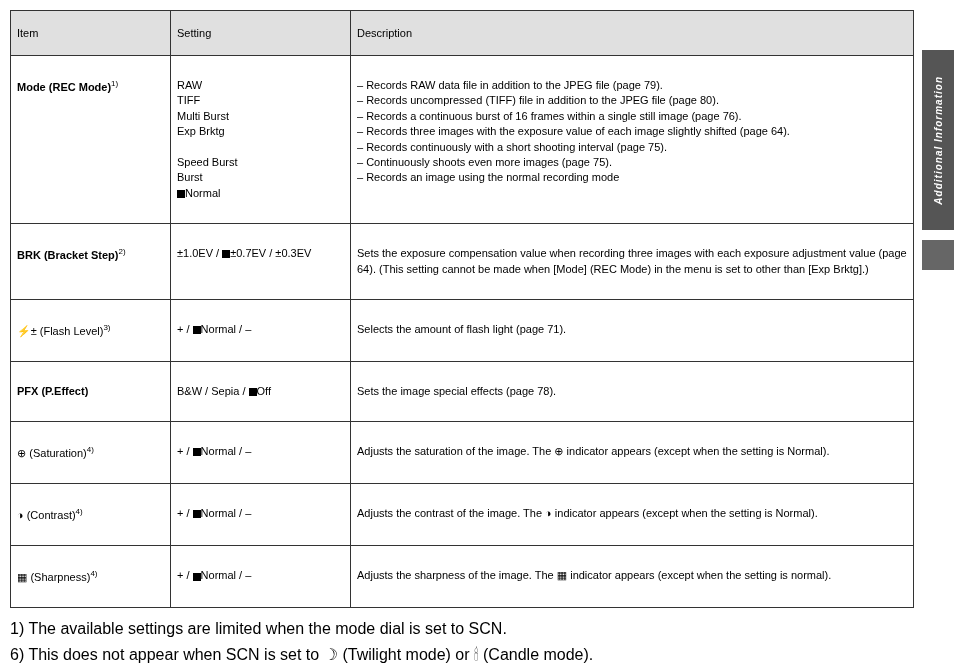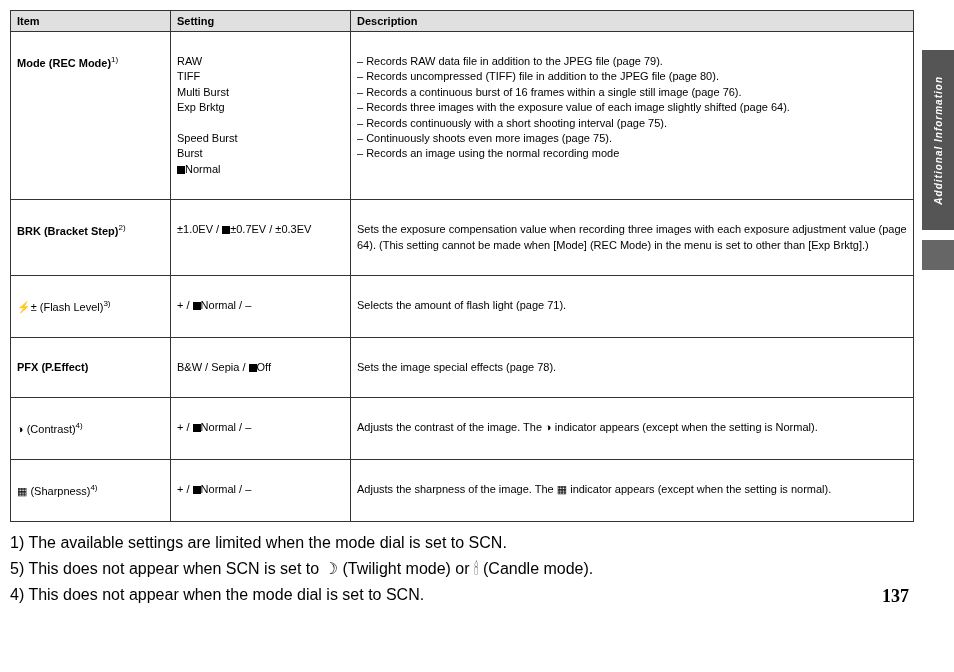--- a/index.html
+++ b/index.html
@@ -16,23 +16,23 @@
       position: relative;
     }
     table {
       width: 100%;
       border-collapse: collapse;
       border: 1px solid #333;
     }
     thead tr th {
       background: #e0e0e0;
       border: 1px solid #333;
-      padding: 4px 6px;
+      padding: 16px 6px;
       text-align: left;
-      font-weight: bold;
+      font-weight: normal;
       font-size: 11px;
     }
     tbody tr td {
       border: 1px solid #333;
       padding: 22px 6px;
       vertical-align: top;
       font-size: 11px;
       line-height: 1.4;
     }
     .col-item { width: 160px; }
@@ -123,32 +123,37 @@
           <td>⚡± (Flash Level)<sup>3)</sup></td>
           <td>+ / <span class="square-icon"></span>Normal / –</td>
           <td>Selects the amount of flash light (page 71).</td>
         </tr>
         <tr>
           <td><b>PFX (P.Effect)</b></td>
           <td>B&amp;W / Sepia / <span class="square-icon"></span>Off</td>
           <td>Sets the image special effects (page 78).</td>
         </tr>
         <tr>
+          <td>⊕ (Saturation)<sup>4)</sup></td>
+          <td>+ / <span class="square-icon"></span>Normal / –</td>
+          <td>Adjusts the saturation of the image. The ⊕ indicator appears (except when the setting is Normal).</td>
+        </tr>
+        <tr>
           <td>◑ (Contrast)<sup>4)</sup></td>
           <td>+ / <span class="square-icon"></span>Normal / –</td>
           <td>Adjusts the contrast of the image. The ◑ indicator appears (except when the setting is Normal).</td>
         </tr>
         <tr>
           <td>▦ (Sharpness)<sup>4)</sup></td>
           <td>+ / <span class="square-icon"></span>Normal / –</td>
           <td>Adjusts the sharpness of the image. The ▦ indicator appears (except when the setting is normal).</td>
         </tr>
       </tbody>
   </table>
 
   <div class="footnotes" id="footnotes-container">
   <p>1)  The available settings are limited when the mode dial is set to SCN.</p>
-      <p>5)  This does not appear when SCN is set to ☽ (Twilight mode) or 🕯 (Candle mode).</p>
+      <p>6)  This does not appear when SCN is set to ☽ (Twilight mode) or 🕯 (Candle mode).</p>
       <p>4)  This does not appear when the mode dial is set to SCN.</p>
     </div>
 
   <div class="page-number">137</div>
 </div>
 
 </body></html>

